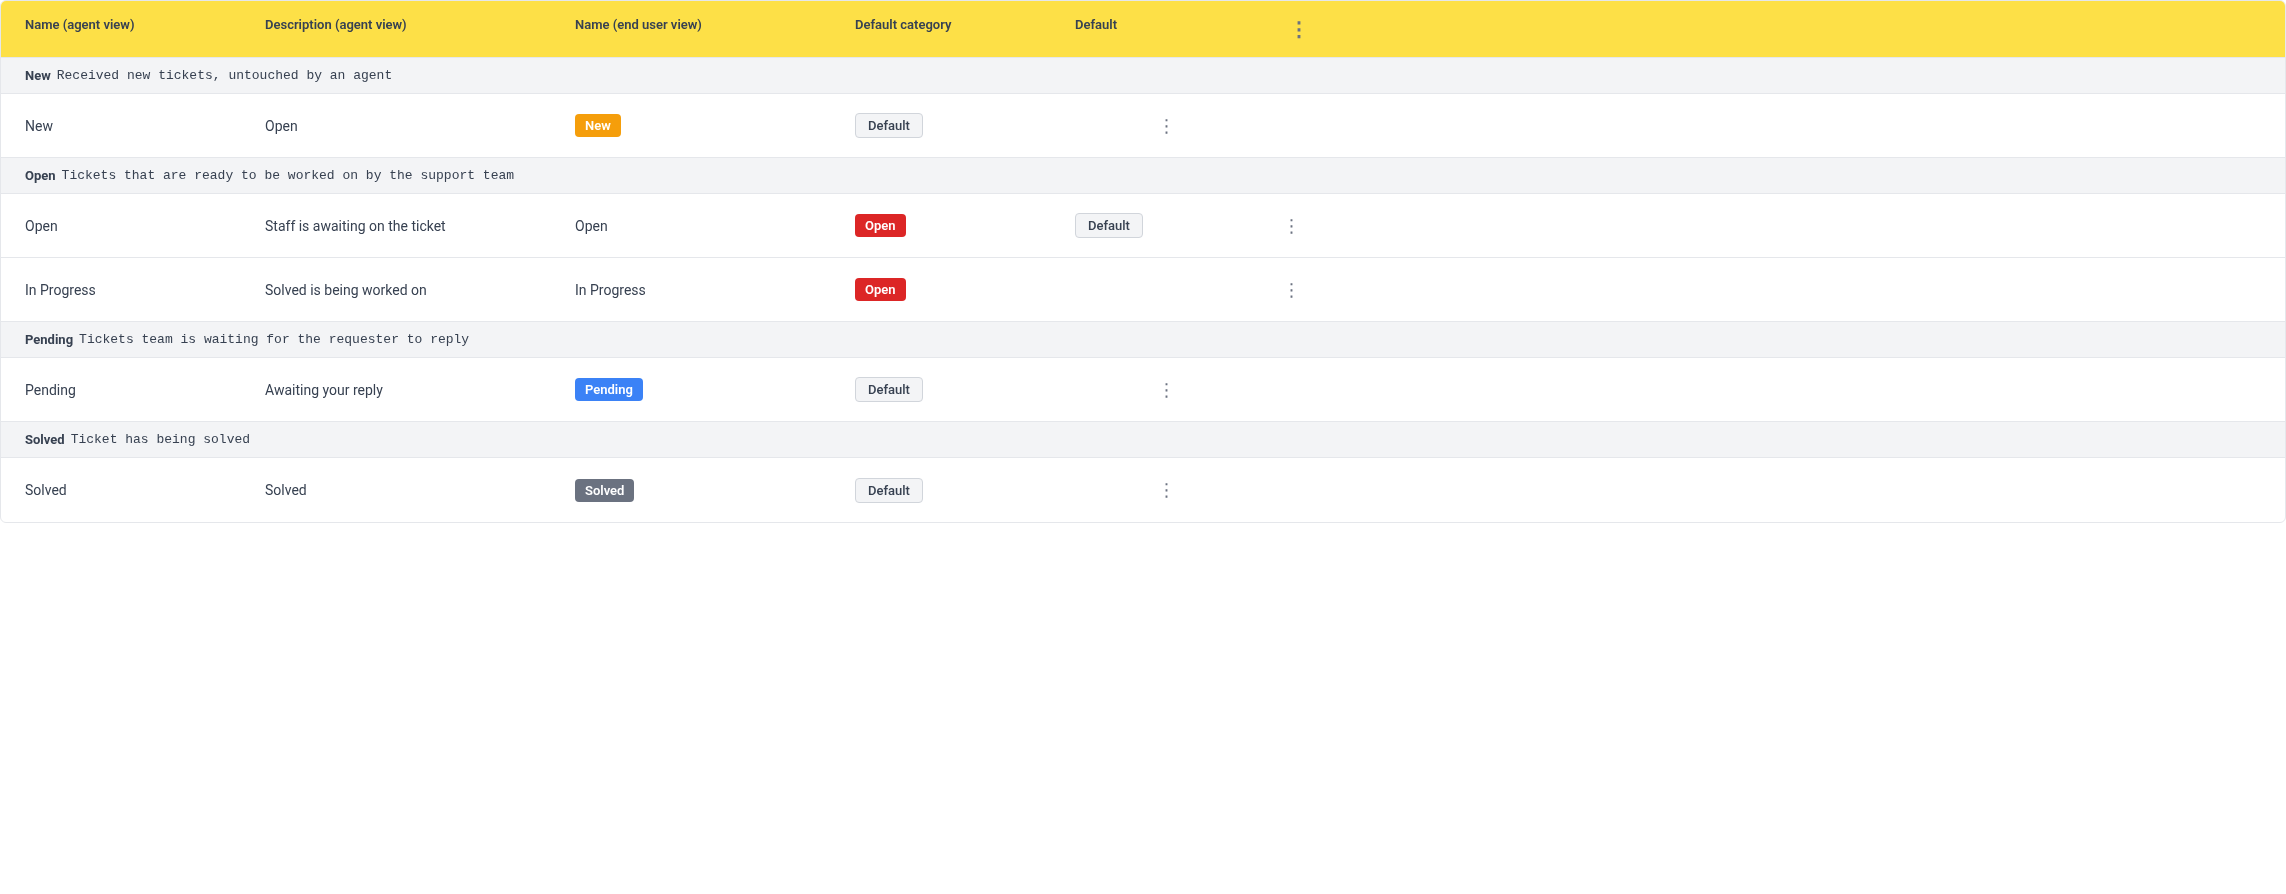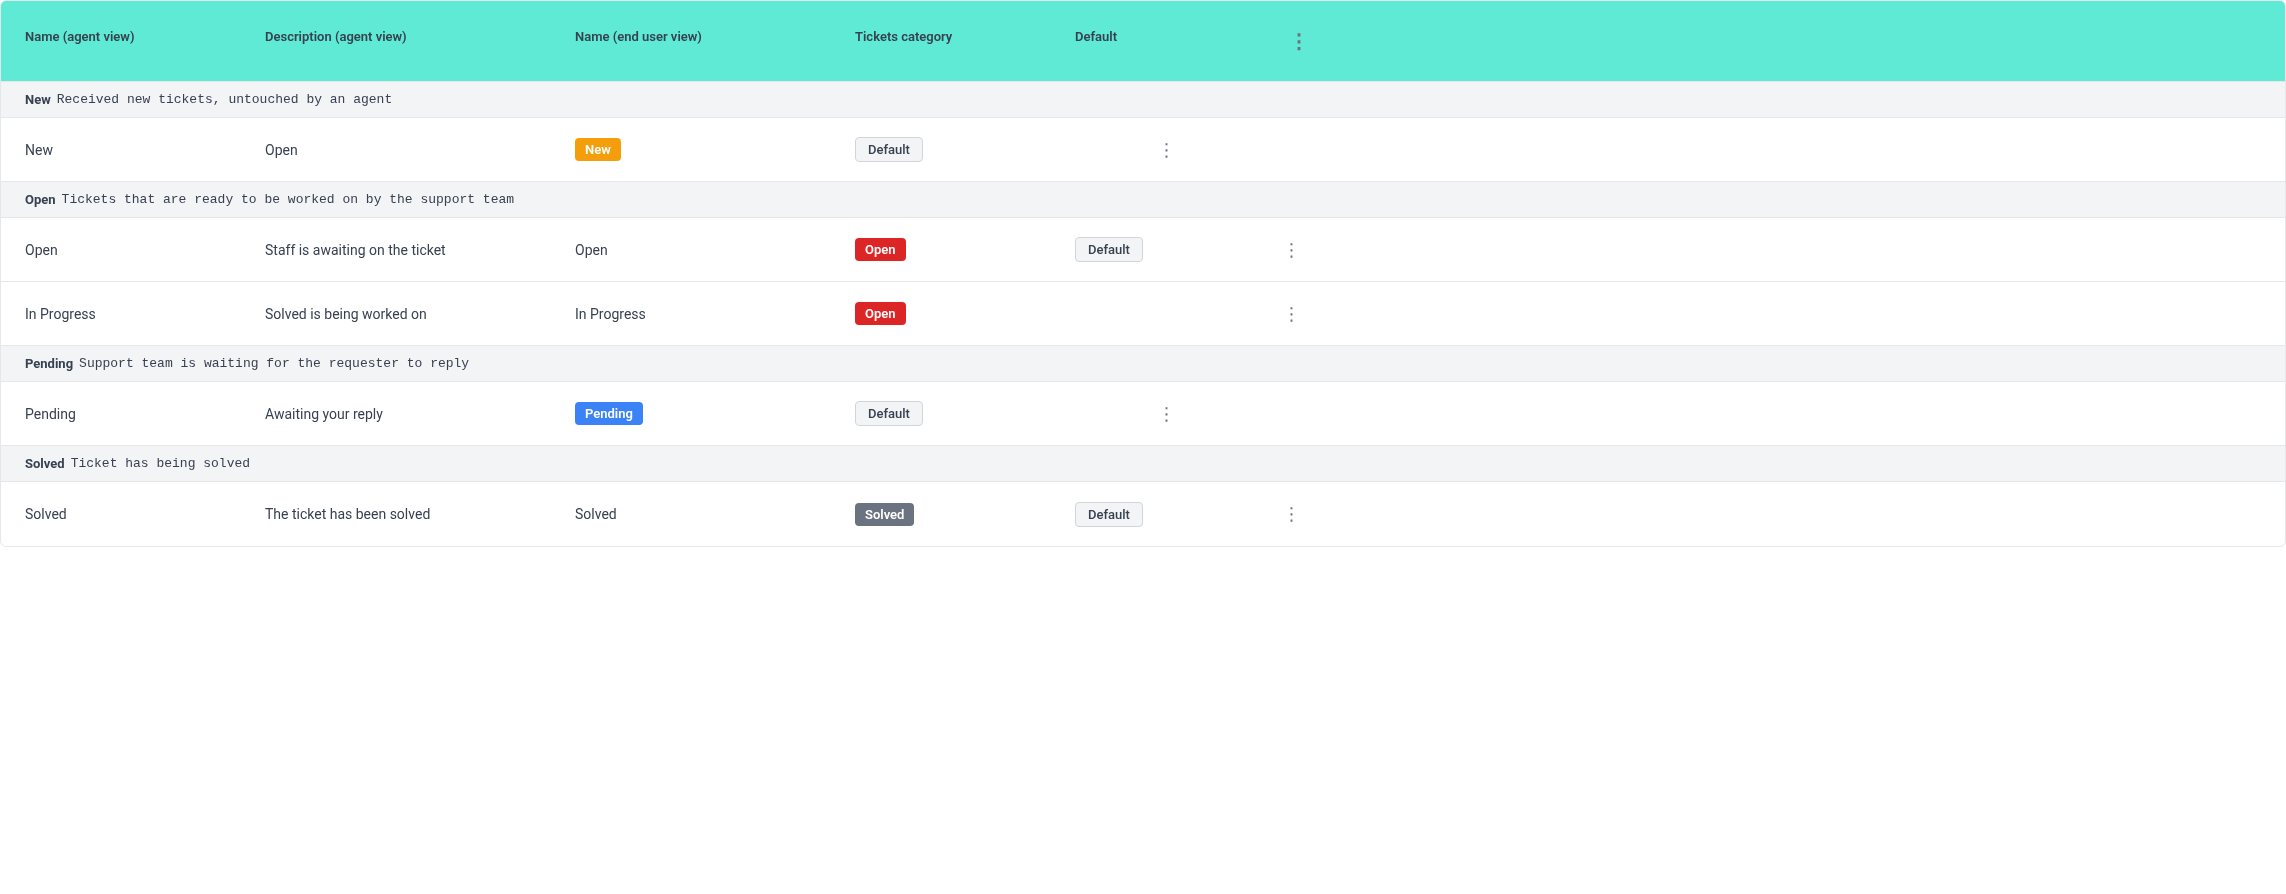--- a/index.html
+++ b/index.html
@@ -11,23 +11,23 @@
     }
     .table-container {
       width: 100%;
       border: 1px solid #e5e7eb;
       border-radius: 6px;
       overflow: hidden;
     }
     .table-header {
       display: grid;
       grid-template-columns: 240px 310px 280px 220px 200px 50px;
-      background: #5eead4;
+      background: #fde047;
       border-bottom: 1px solid #e5e7eb;
-      padding: 24px 16px;
+      padding: 12px 16px;
     }
     .table-header-cell {
       font-weight: 600;
       font-size: 13px;
       color: #374151;
       padding: 4px 8px;
     }
     .group-header {
       display: flex;
       align-items: center;
@@ -101,21 +101,21 @@
   </style>
 </head>
 <body>
 
 <div class="table-container">
 
   <div class="table-header">
     <div class="table-header-cell">Name (agent view)</div>
     <div class="table-header-cell">Description (agent view)</div>
     <div class="table-header-cell">Name (end user view)</div>
-    <div class="table-header-cell">Tickets category</div>
+    <div class="table-header-cell">Default category</div>
     <div class="table-header-cell">Default</div>
     <div class="table-header-cell header-more">
       <span style="color:#6b7280;font-size:20px;cursor:pointer;">⋮</span>
     </div>
   </div>
 
   <div class="group-header">
     <span class="group-header-bold">New</span>
     <span class="group-header-desc">Received new tickets, untouched by an agent</span>
   </div>
@@ -159,21 +159,21 @@
       <span class="status-badge badge-open">Open</span>
     </div>
     <div class="table-cell"></div>
     <div class="table-cell">
       <div class="more-icon">⋮</div>
     </div>
   </div>
 
   <div class="group-header">
     <span class="group-header-bold">Pending</span>
-    <span class="group-header-desc">Support team is waiting for the requester to reply</span>
+    <span class="group-header-desc">Tickets team is waiting for the requester to reply</span>
   </div>
   <div class="table-row">
     <div class="table-cell">Pending</div>
     <div class="table-cell">Awaiting your reply</div>
     <div class="table-cell">
       <span class="status-badge badge-pending">Pending</span>
     </div>
     <div class="table-cell">
       <span class="default-badge">Default</span>
     </div>
@@ -181,21 +181,20 @@
       <div class="more-icon">⋮</div>
     </div>
   </div>
 
   <div class="group-header">
     <span class="group-header-bold">Solved</span>
     <span class="group-header-desc">Ticket has being solved</span>
   </div>
   <div class="table-row" style="border-bottom:none;">
     <div class="table-cell">Solved</div>
-    <div class="table-cell">The ticket has been solved</div>
     <div class="table-cell">Solved</div>
     <div class="table-cell">
       <span class="status-badge badge-solved">Solved</span>
     </div>
     <div class="table-cell">
       <span class="default-badge">Default</span>
     </div>
     <div class="table-cell">
       <div class="more-icon">⋮</div>
     </div>

